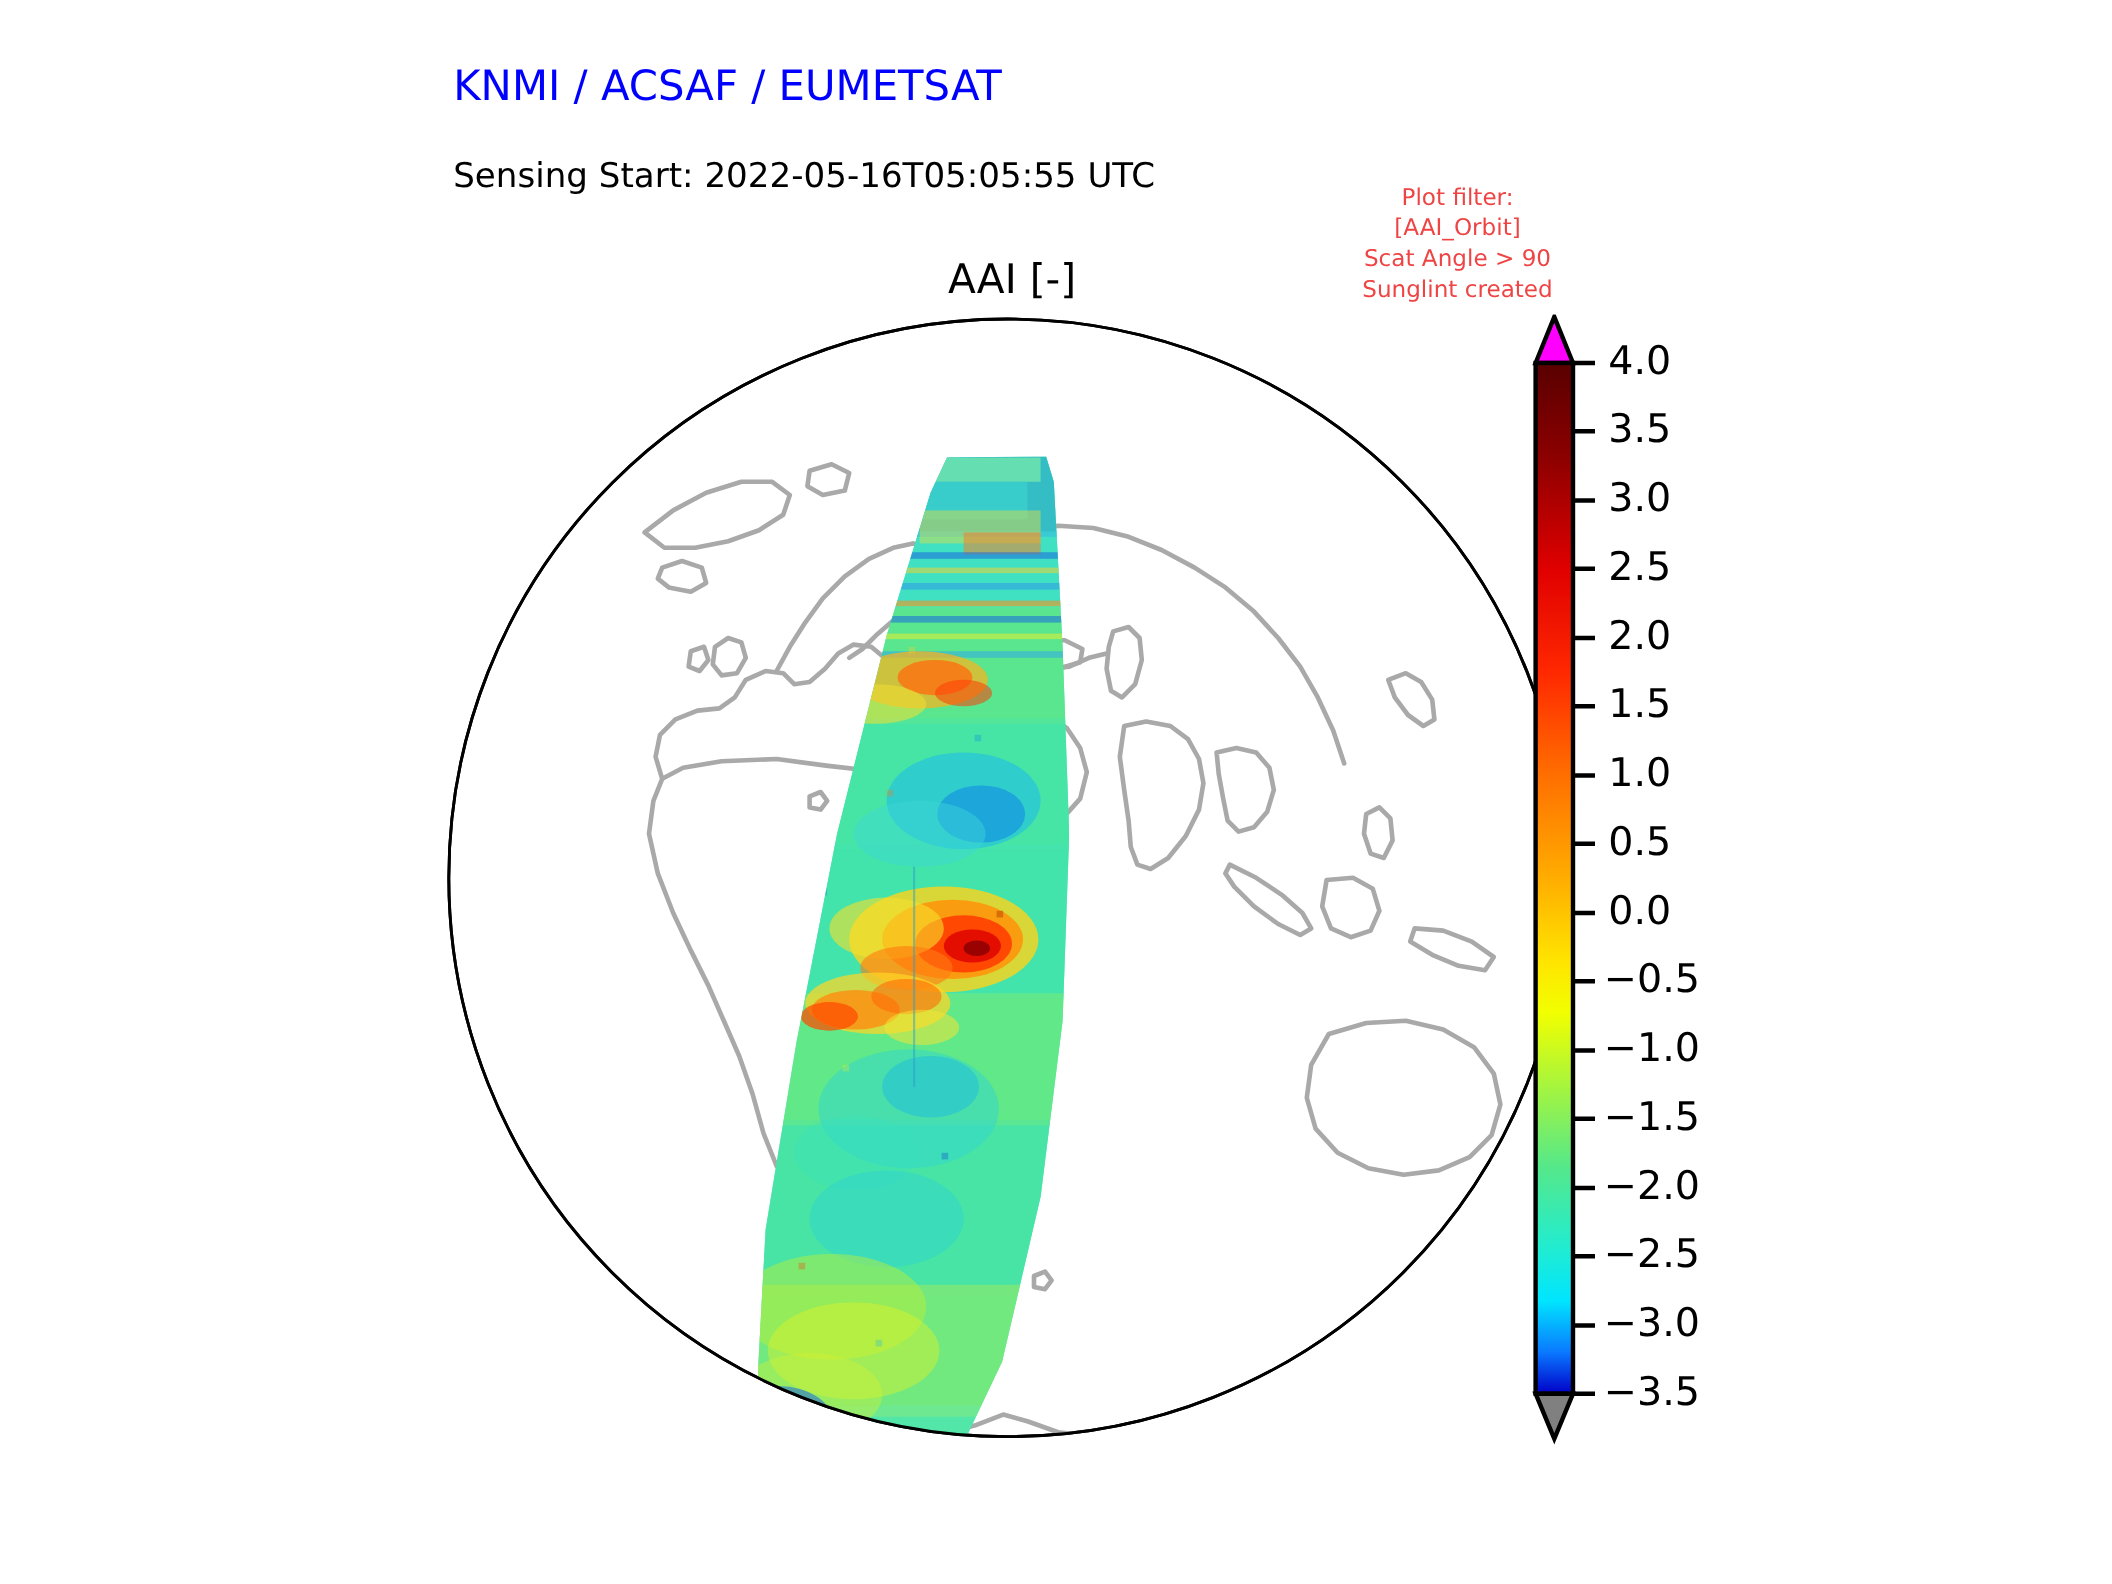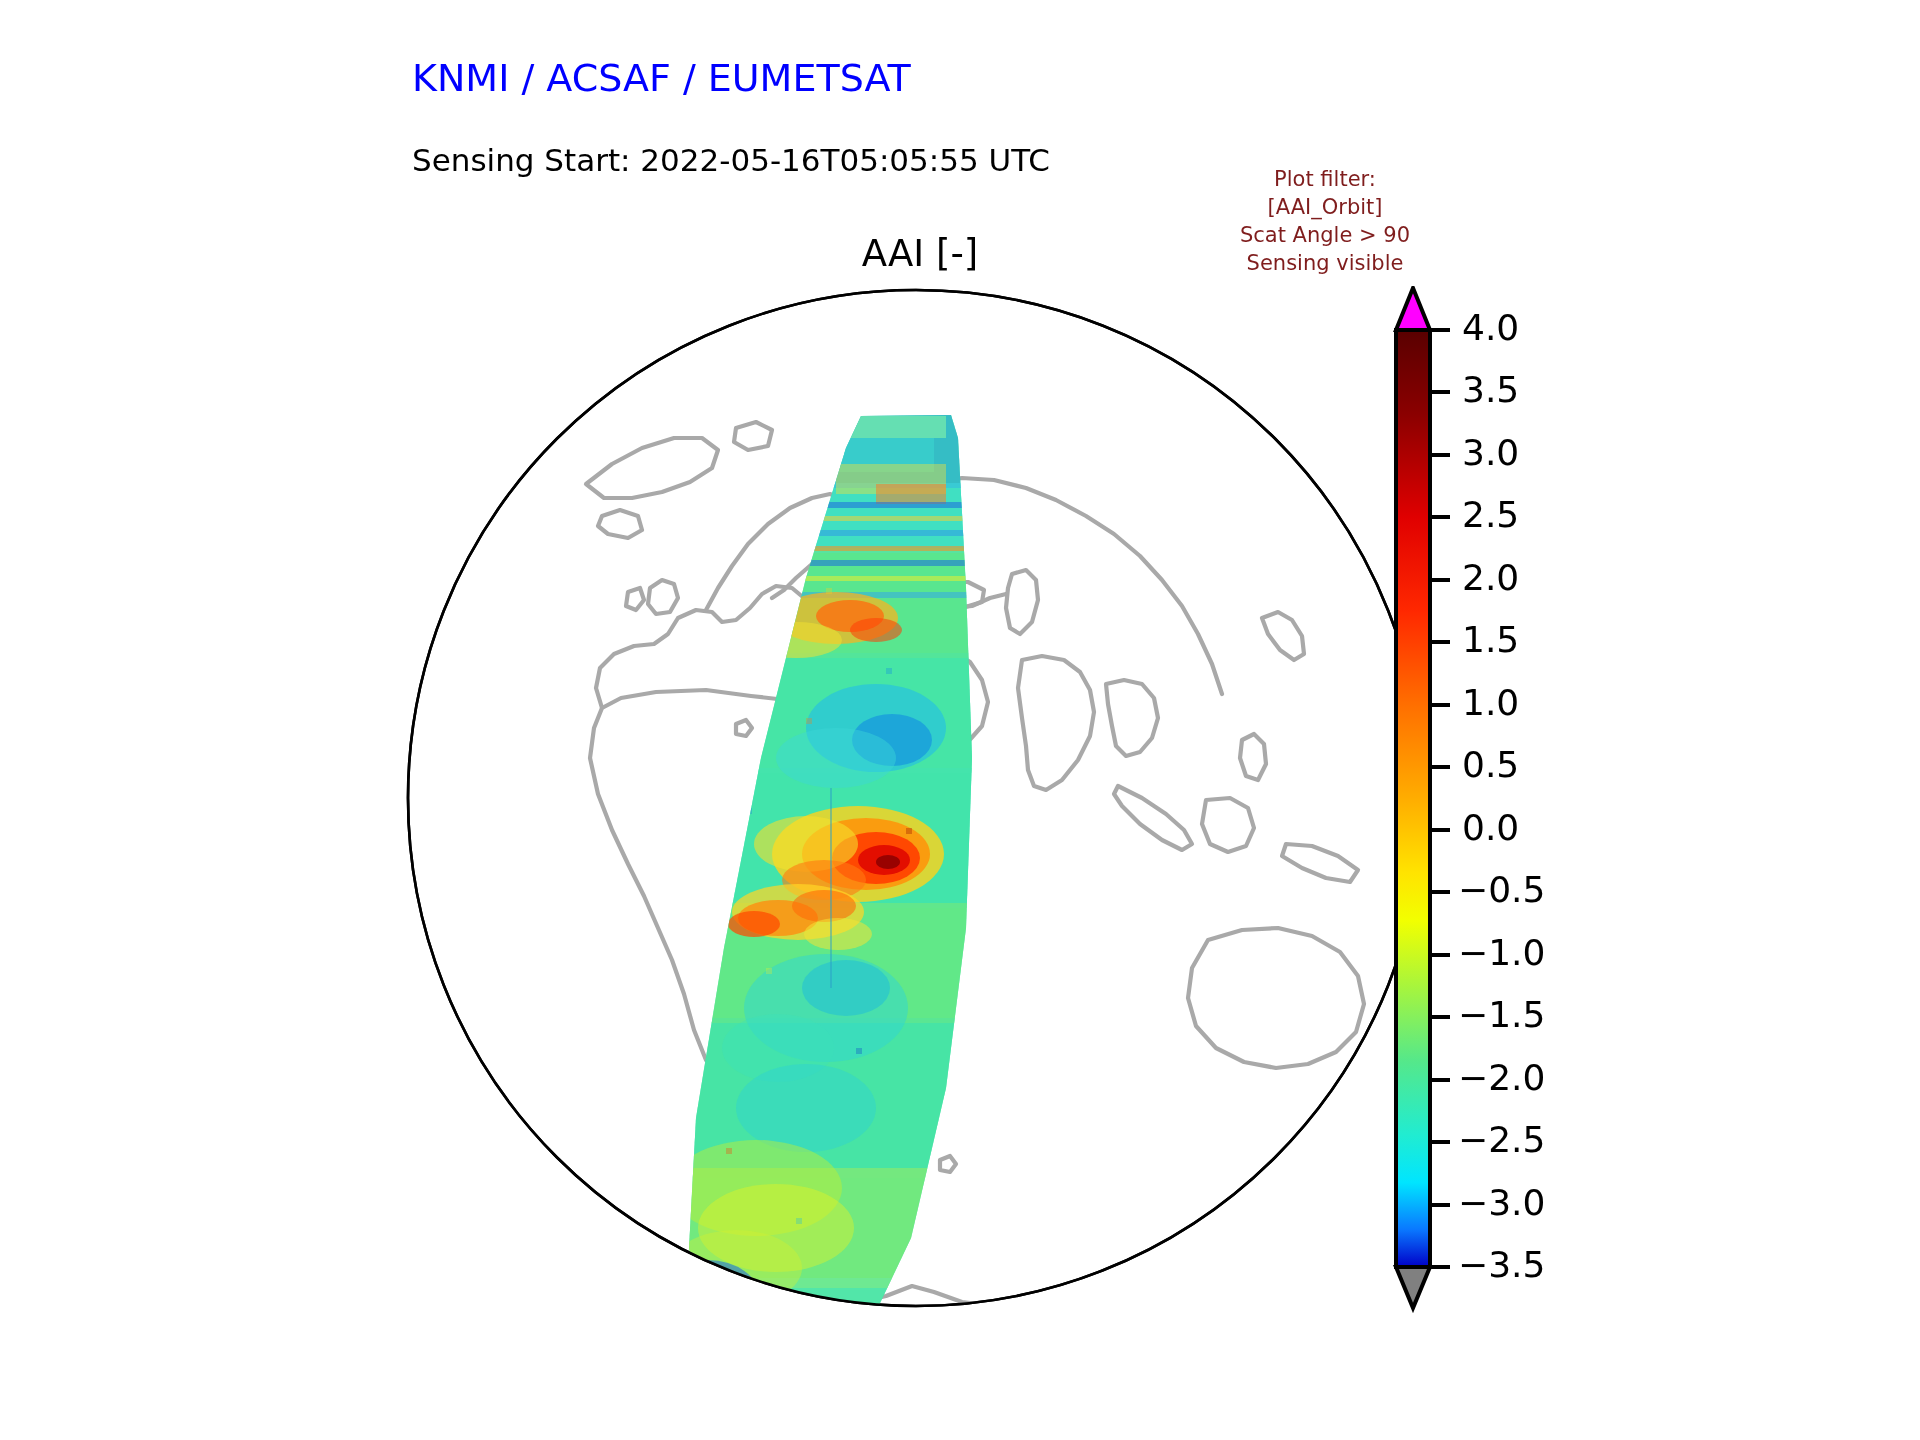--- a/index.html
+++ b/index.html
@@ -55,21 +55,21 @@
     font-size: 37px;
     color: #000000;
   }
   #plot-filter-block {
     position: absolute;
     left: 1180px;
     top: 166px;
     width: 290px;
     text-align: center;
     font-size: 21px;
-    color: #7f1d1d;
+    color: #ef4444;
     line-height: 1.33;
   }
 
   
   #globe-wrap {
     position: absolute;
     left: 406px;
     top: 288px;
     width: 1020px;
     height: 1020px;
@@ -115,21 +115,21 @@
   <div id="dataset-block">
     <div>Sensing Start: 2022-05-16T05:05:55 UTC</div>
   </div>
 
   <div id="variable-title">AAI [-]</div>
 
   <div id="plot-filter-block">
     <div>Plot filter:</div>
     <div>[AAI_Orbit]</div>
     <div>Scat Angle &gt; 90</div>
-    <div>Sensing visible</div>
+    <div>Sunglint created</div>
   </div>
 
   <div id="globe-wrap">
     <svg id="globe-svg" viewBox="0 0 1020 1020">
       <defs>
         <clipPath id="limbClip">
           <circle cx="510" cy="510" r="508"></circle>
         </clipPath>
         <clipPath id="swathClip">
           <path id="swathShape" d="M 455 128 L 545 127 L 552 150 L 560 300 L 566 470 L 560 640 L 540 800 L 505 950 L 455 1055 L 395 1090 L 330 1082 L 300 1040 L 283 960 L 290 830 L 318 660 L 355 470 L 400 290 L 440 160 Z"></path>

